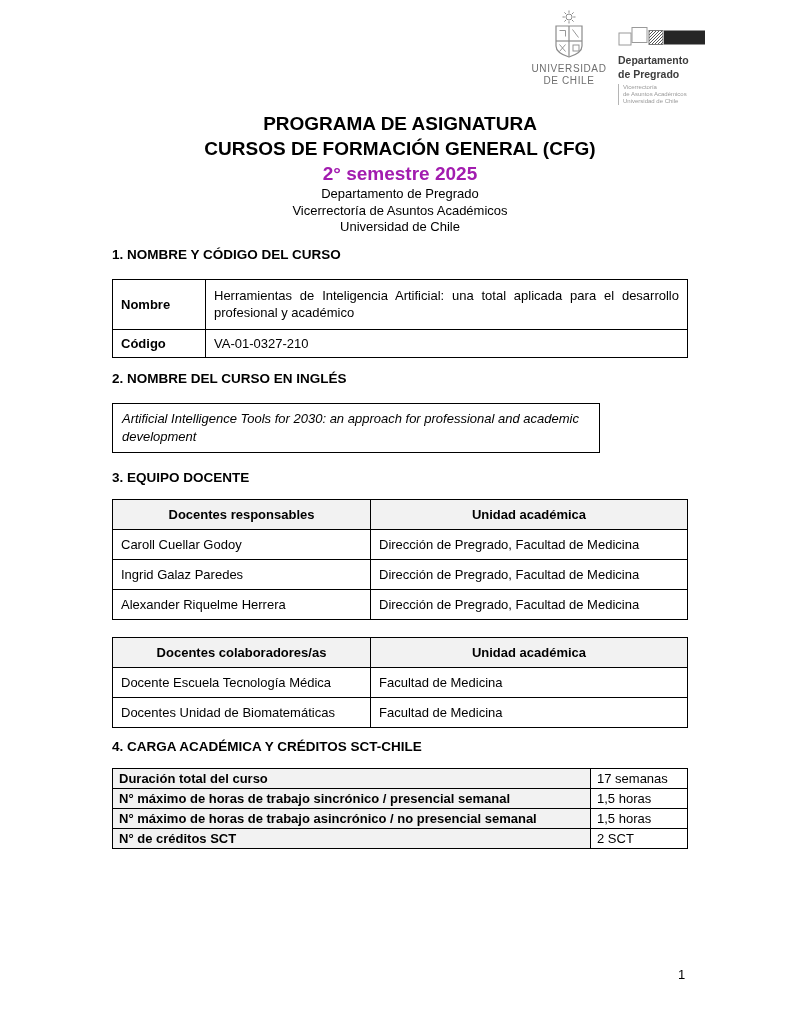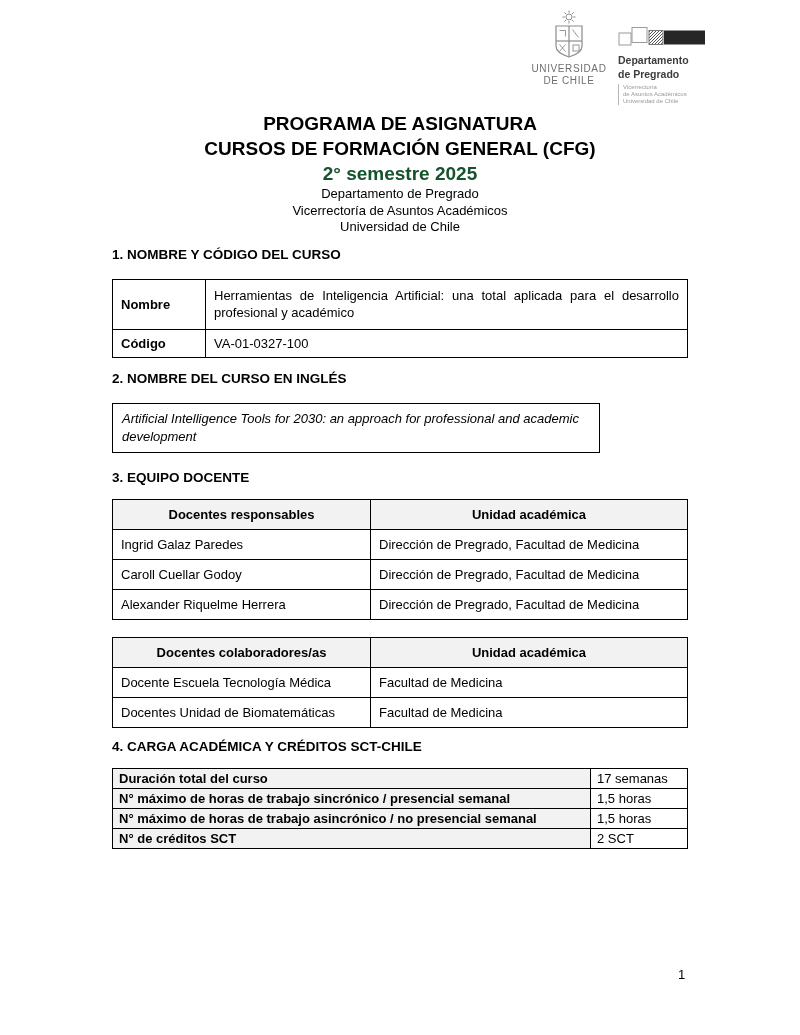--- a/index.html
+++ b/index.html
@@ -19,21 +19,21 @@
   .uchile-logo .uname { font-size:10px; line-height:11px; color:#6f6f6f; letter-spacing:0.6px; margin-top:1px; }
   .pregrado-logo { width:92px; padding-top:14px; }
   .pregrado-logo .ptitle { font-size:10.5px; line-height:11px; font-weight:bold; color:#3d3d3d; margin-top:3px; }
   .pregrado-logo .pfine { margin-top:4px; border-left:1px solid #b5b5b5; padding-left:4px; font-size:6px; line-height:7px; color:#9a9a9a; }
 
   
   .content { padding:0 112px; }
 
   .title-block { padding-top:111px; text-align:center; }
   .title-main { font-size:19px; line-height:25px; font-weight:bold; }
-  .title-accent { font-size:19px; line-height:25px; font-weight:bold; color:#14532d; }
+  .title-accent { font-size:19px; line-height:25px; font-weight:bold; color:#a21caf; }
   .title-sub { font-size:13px; line-height:16.5px; }
 
   .sec-heading { font-size:13.5px; font-weight:bold; }
   .h1 { margin-top:11px; }
   .h2 { margin-top:13px; }
   .h3 { margin-top:17px; }
   .h4 { margin-top:11px; }
 
   table { border-collapse:collapse; width:576px; table-layout:fixed; }
   table, td { border:1.5px solid #000;padding-left:7px; }
@@ -135,42 +135,42 @@
 
   <div class="sec-heading h1">1. NOMBRE Y CÓDIGO DEL CURSO</div>
   <table class="tbl-namecode">
     <tbody>
         <tr class="row-name">
       <td class="c1 lbl">Nombre</td>
       <td class="just">Herramientas de Inteligencia Artificial: una total aplicada para el desarrollo profesional y académico</td>
     </tr>
     <tr class="row-code">
       <td class="c1 lbl">Código</td>
-      <td>VA-01-0327-100</td>
+      <td>VA-01-0327-210</td>
     </tr>
   </tbody>
     </table>
 
   <div class="sec-heading h2">2. NOMBRE DEL CURSO EN INGLÉS</div>
   <div class="box-english">Artificial Intelligence Tools for 2030: an approach for professional and academic development</div>
 
   <div class="sec-heading h3">3. EQUIPO DOCENTE</div>
 
   <table class="tbl-team">
     <tbody>
         <tr>
       <td class="c1 cthead">Docentes responsables</td>
       <td class="cthead">Unidad académica</td>
     </tr>
     <tr>
+      <td class="c1">Caroll Cuellar Godoy</td>
+      <td>Dirección de Pregrado, Facultad de Medicina</td>
+    </tr>
+    <tr>
       <td class="c1">Ingrid Galaz Paredes</td>
-      <td>Dirección de Pregrado, Facultad de Medicina</td>
-    </tr>
-    <tr>
-      <td class="c1">Caroll Cuellar Godoy</td>
       <td>Dirección de Pregrado, Facultad de Medicina</td>
     </tr>
     <tr>
       <td class="c1">Alexander Riquelme Herrera</td>
       <td>Dirección de Pregrado, Facultad de Medicina</td>
     </tr>
   </tbody>
     </table>
 
   <table class="tbl-colab">

